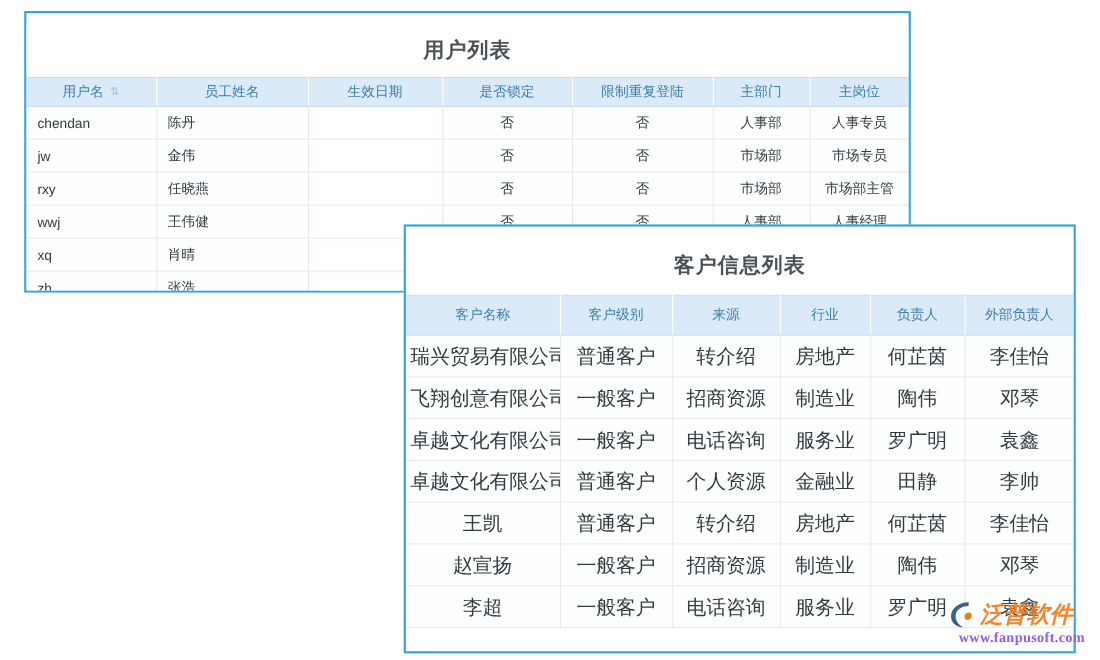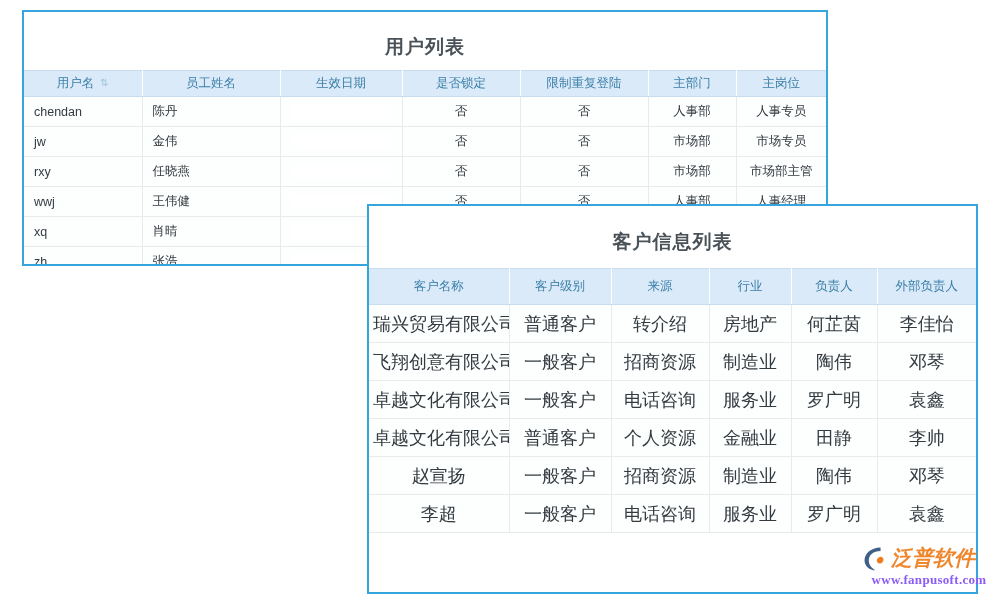--- a/index.html
+++ b/index.html
@@ -301,20 +301,28 @@
         </tr>
         <tr>
           <td>卓越文化有限公司</td>
           <td>普通客户</td>
           <td>个人资源</td>
           <td>金融业</td>
           <td class="owner-link">田静</td>
           <td>李帅</td>
         </tr>
         <tr>
+          <td>王凯</td>
+          <td>普通客户</td>
+          <td>转介绍</td>
+          <td>房地产</td>
+          <td class="owner-link">何芷茵</td>
+          <td>李佳怡</td>
+        </tr>
+        <tr>
           <td>赵宣扬</td>
           <td>一般客户</td>
           <td>招商资源</td>
           <td>制造业</td>
           <td class="owner-link">陶伟</td>
           <td>邓琴</td>
         </tr>
         <tr>
           <td>李超</td>
           <td>一般客户</td>

